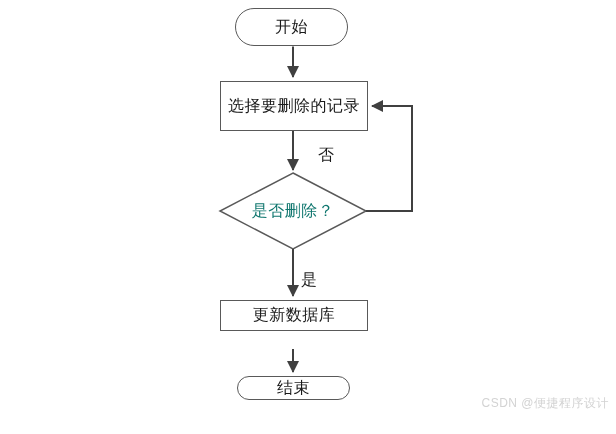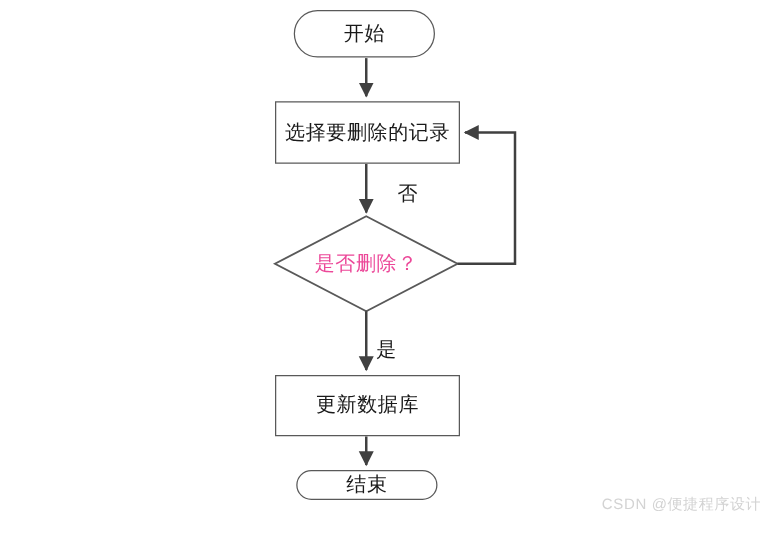--- a/index.html
+++ b/index.html
@@ -31,29 +31,29 @@
     align-items: center;
     justify-content: center;
     color: #1a1a1a;
     font-size: 16px;
     letter-spacing: 0.5px;
     white-space: nowrap;
   }
   .terminator { border-radius: 19px; }
   .node-start  { left: 235px; top: 8px;   width: 113px; height: 38px; }
   .node-select { left: 220px; top: 81px;  width: 148px; height: 50px; }
-  .node-update { left: 220px; top: 300px; width: 148px; height: 49px; }
+  .node-update { left: 220px; top: 300px; width: 148px; height: 31px; }
   .node-end    { left: 237px; top: 376px; width: 113px; height: 24px; font-family: Liberation Mono, monospace; }
   .decision-label {
     position: absolute;
     left: 220px;
     top: 201px;
     width: 146px;
     text-align: center;
-    color: #ec4899;
+    color: #0f766e;
     font-size: 16px;
     letter-spacing: 0.5px;
     white-space: nowrap;
   }
   .edge-label {
     position: absolute;
     color: #1a1a1a;
     font-size: 16px;
     white-space: nowrap;
   }

